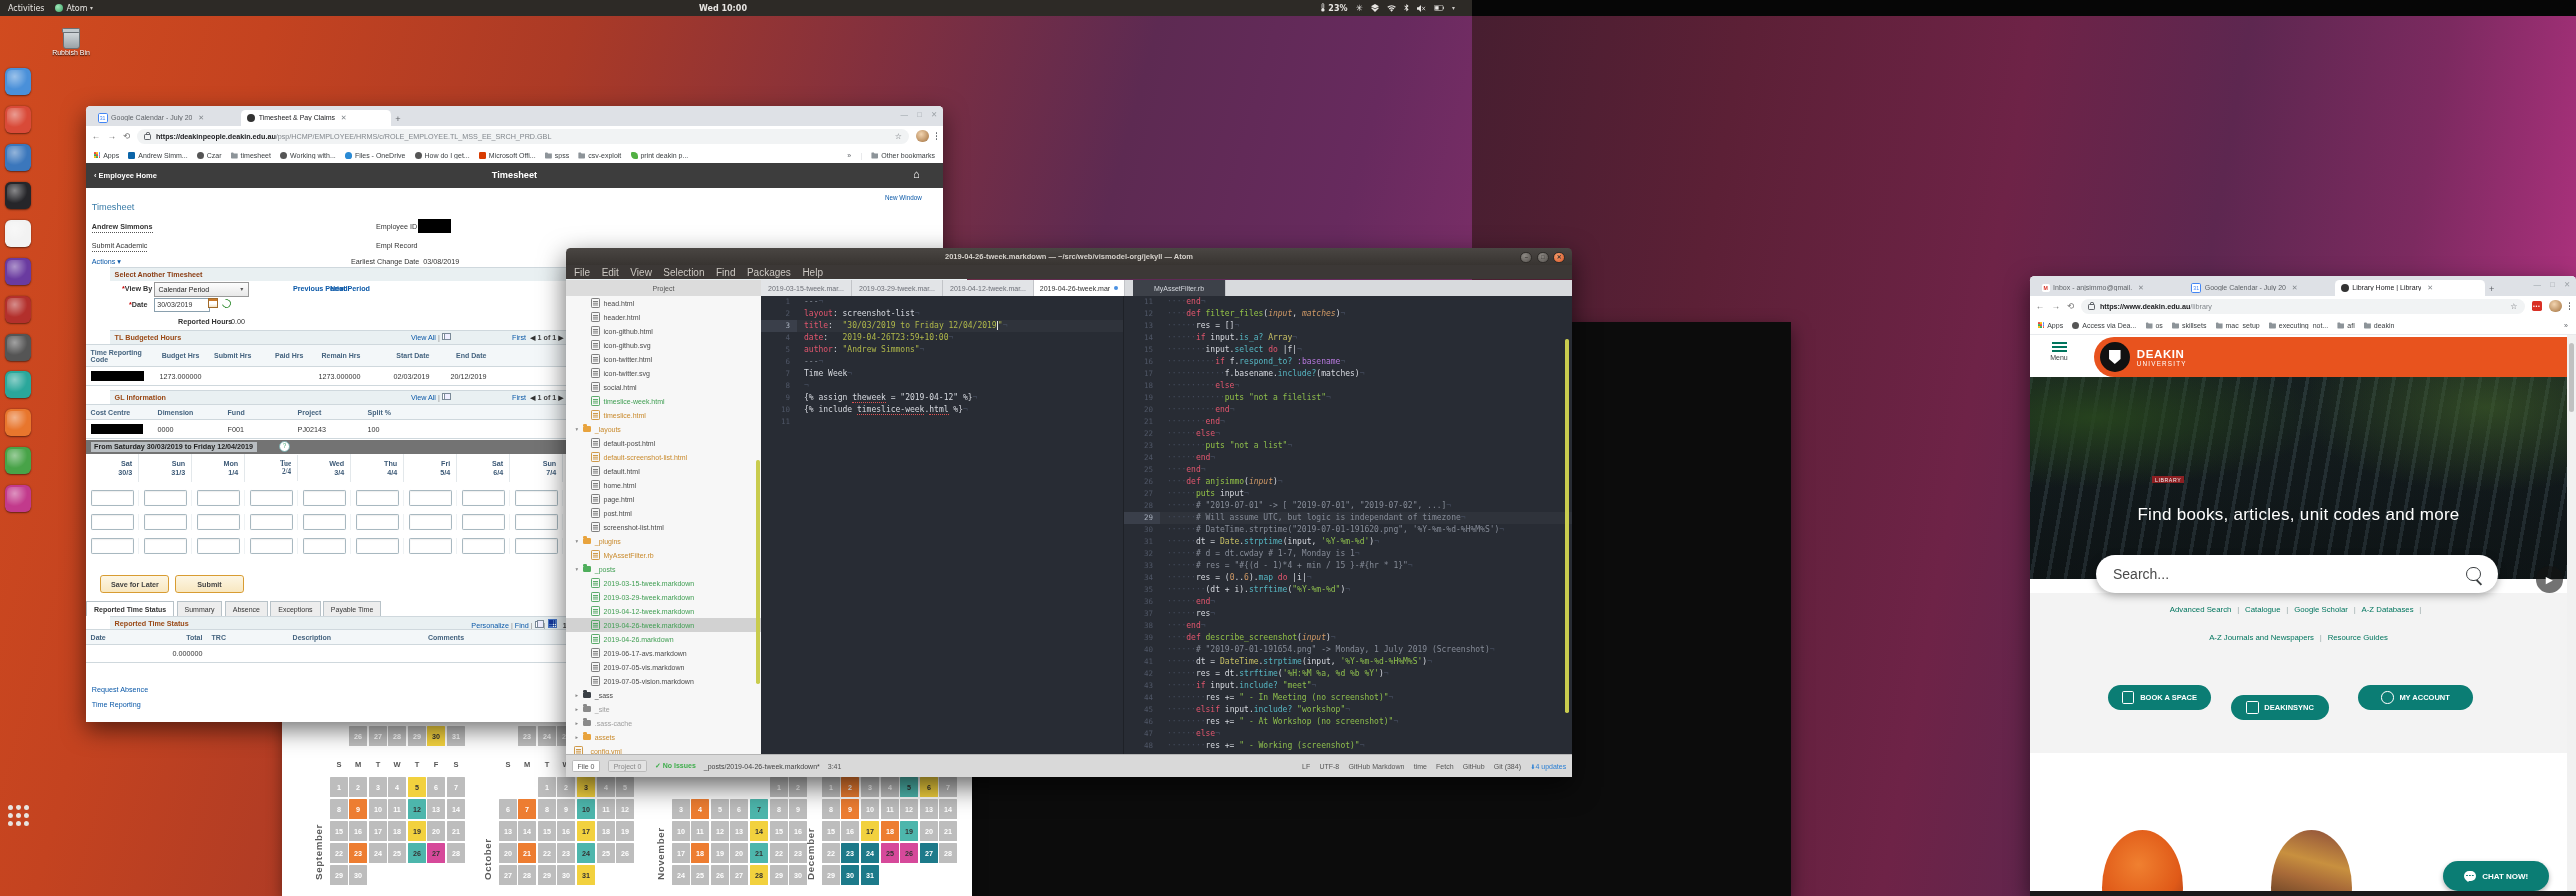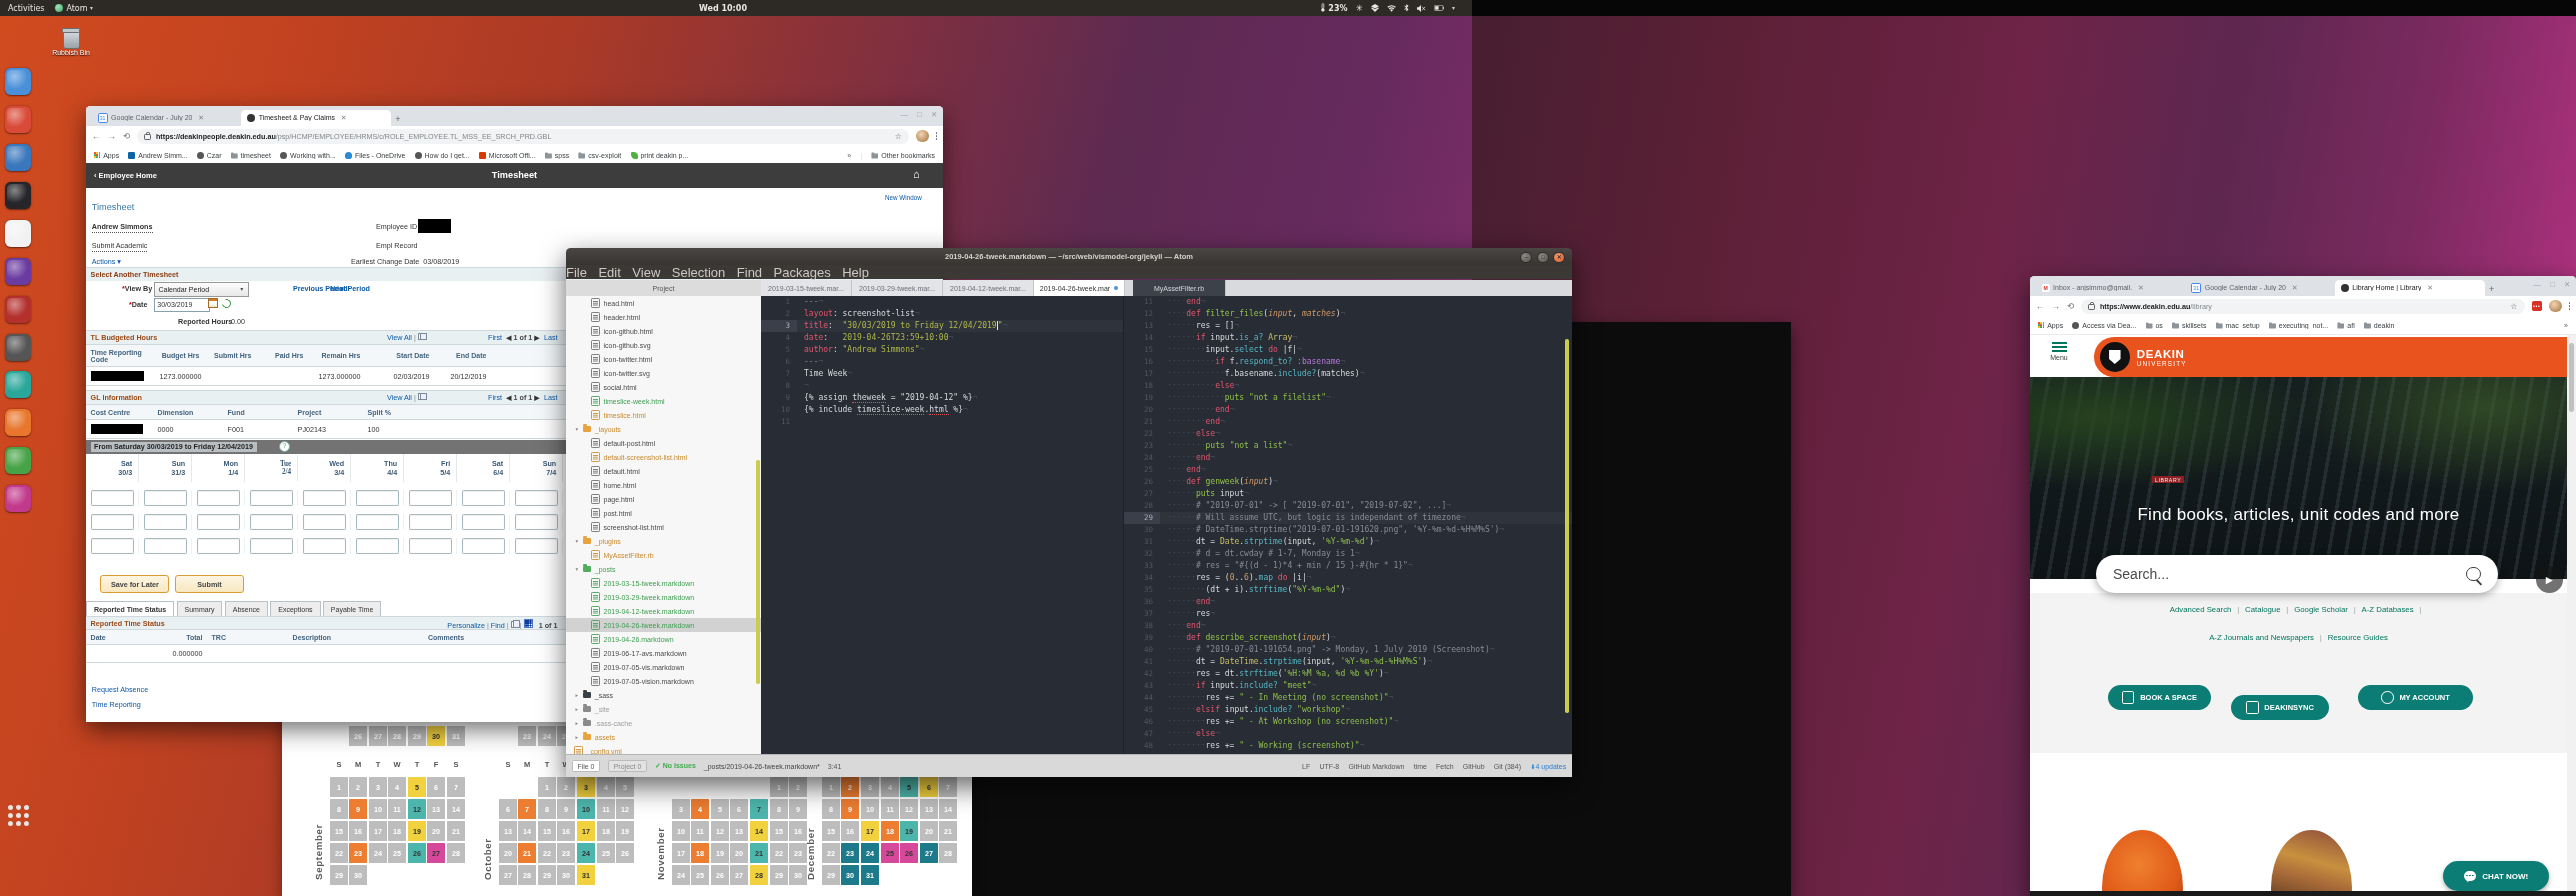--- a/index.html
+++ b/index.html
@@ -65,21 +65,21 @@
   
   #b1{left:86px;top:106px;width:857px;height:616px;background:#fff;}
   #ps-header{left:0;top:57px;width:857px;height:25px;background:#3d3d3d;color:#fff;}
   #ps-header .back{position:absolute;left:8px;top:7.5px;font-size:7.5px;font-weight:bold;}
   #ps-header .title{position:absolute;left:0;right:0;top:7px;text-align:center;font-size:9.2px;font-weight:bold;}
   #ps-header .home{position:absolute;right:23px;top:4.6px;font-size:11.5px;}
   .pslink{color:#0a58a8;}
   .ps{font-size:7.2px;color:#333;}
   .dotted{border-bottom:0.6px dotted #555;padding-bottom:0.6px;font-weight:bold;}
   .redact{background:#000;}
-  .ps-band{background:#e9f0f2;border-top:0.6px solid #cfd8dd;}
+  .ps-band{background:#e9f0f2;border-top:0.6px solid #cfd8dd;margin-left:24px;}
   .ps-sec-title{color:#9a4a17;font-weight:bold;font-size:7.2px;}
   .ps-th{color:#44637f;font-weight:bold;font-size:7px;}
   .ps-select{background:linear-gradient(#fdfdfd,#e8e8e8);border:0.6px solid #999;height:12.6px;display:flex;align-items:center;justify-content:space-between;padding:0 3.5px;font-size:7px;color:#222;}
   .ps-input{background:#fff;border:0.6px solid #8aa0ae;height:11.5px;font-size:7px;padding:0 2.3px;display:flex;align-items:center;}
   .ps-btn{background:linear-gradient(#fdf6e4,#f8e7c0);border:0.6px solid #d89c32;border-radius:2.9px;height:16px;display:flex;align-items:center;justify-content:center;font-size:7.2px;color:#444;font-weight:bold;}
   .cellbox{width:41px;height:14px;background:#fff;border:0.6px solid #a8b8c0;border-radius:1.2px;box-shadow:inset 0 0.6px 1.2px rgba(0,0,0,.12);}
   .pgc{color:#444;font-weight:bold;}
   .ico-popout{display:inline-block;width:5.2px;height:5.2px;border:0.6px solid #7a8a98;position:relative;background:#fff;}
   .ico-popout:before{content:"";position:absolute;left:1.2px;top:-1.7px;width:5.2px;height:5.2px;border:0.6px solid #7a8a98;background:#eef;}
   .ico-grid{display:inline-block;width:7px;height:7px;background:
@@ -90,21 +90,21 @@
   .refresh-ic{display:inline-block;width:7px;height:7px;border:1.2px solid #2d8a2d;border-left-color:transparent;border-radius:50%;transform:rotate(30deg);}
   .subtab{border:0.6px solid #b8c2c8;border-bottom:none;background:#ededed;height:14px;display:flex;align-items:center;padding:0 7px;font-size:7px;color:#333;}
   .subtab.active{background:#fff;font-weight:bold;}
   .ps-grid-hdr{background:#f3f7f9;border-top:0.6px solid #cfd8dd;border-bottom:0.6px solid #cfd8dd;}
 
   
   #atom{left:566px;top:248px;width:1006px;height:529px;border-radius:4.6px 4.6px 0 0;box-shadow:0 9.2px 26.5px rgba(0,0,0,.6);}
   #atom-title{left:0;top:0;width:1006px;height:17px;background:linear-gradient(#4a4643,#383431);border-radius:4.6px 4.6px 0 0;color:#d6d2cc;font-size:7.5px;font-weight:bold;display:flex;align-items:center;justify-content:center;}
   .wbtn{width:9.8px;height:9.8px;border-radius:50%;background:radial-gradient(circle at 35% 30%,#8d8984,#55514d);border:0.6px solid #2e2b28;display:flex;align-items:center;justify-content:center;color:#2e2b28;font-size:5.8px;}
   .wbtn.close{background:radial-gradient(circle at 35% 30%,#f59a6a,#d6582a);}
-  #atom-menu{left:0;top:17px;width:1006px;height:14.4px;background:#3c3836;color:#ccc8c2;font-size:13px;display:flex;align-items:center;gap:11.5px;box-sizing:border-box;}
+  #atom-menu{left:0;top:17px;width:1006px;height:14.4px;background:#3c3836;color:#ccc8c2;font-size:10px;display:flex;align-items:center;gap:11.5px;padding-left:8px;box-sizing:border-box;}
   #atom-body{left:0;top:32px;width:1006px;height:474px;background:#282c34;}
   #tree-head{left:0;top:32px;width:195px;height:16px;background:#dcdcdc;color:#555;font-size:7px;display:flex;align-items:center;justify-content:center;border-bottom:0.6px solid #c2c2c2;}
   #tree{left:0;top:48px;width:195px;height:458px;background:#f7f7f7;overflow:hidden;font-size:7px;}
   .trow{height:14px;display:flex;align-items:center;gap:3.5px;color:#4a4a4a;white-space:nowrap;}
   .trow.sel{background:#d2d2d2;}
   .trow .arr{color:#888;font-size:5.2px;width:5.8px;text-align:center;}
   .ficon{width:7px;height:8px;border:0.6px solid currentColor;border-radius:1.2px;position:relative;opacity:.85;flex:0 0 auto;}
   .ficon:before{content:"";position:absolute;left:1.2px;top:1.7px;right:1.2px;height:0.6px;background:currentColor;box-shadow:0 1.7px 0 currentColor,0 3.5px 0 currentColor;}
   .foldicon{width:8px;height:6.3px;border-radius:1.2px;position:relative;flex:0 0 auto;}
   .foldicon:before{content:"";position:absolute;left:0;top:-1.7px;width:4px;height:1.7px;background:inherit;border-radius:1.2px 1.2px 0 0;}
@@ -1015,21 +1015,21 @@
       <div class="cline"><div class="gut">16</div><div class="codetext"><span class="ws">··········</span><span class="tk-kw">if</span><span class="tk-txt"> f.</span><span class="tk-meth">respond_to?</span><span class="tk-txt"> </span><span class="tk-sym">:basename</span><span class="eol">¬</span></div></div>
       <div class="cline"><div class="gut">17</div><div class="codetext"><span class="ws">············</span><span class="tk-txt">f.basename.</span><span class="tk-meth">include?</span><span class="tk-txt">(matches)</span><span class="eol">¬</span></div></div>
       <div class="cline"><div class="gut">18</div><div class="codetext"><span class="ws">··········</span><span class="tk-kw">else</span><span class="eol">¬</span></div></div>
       <div class="cline"><div class="gut">19</div><div class="codetext"><span class="ws">············</span><span class="tk-fn">puts</span><span class="tk-txt"> </span><span class="tk-str">"not a filelist"</span><span class="eol">¬</span></div></div>
       <div class="cline"><div class="gut">20</div><div class="codetext"><span class="ws">··········</span><span class="tk-kw">end</span><span class="eol">¬</span></div></div>
       <div class="cline"><div class="gut">21</div><div class="codetext"><span class="ws">········</span><span class="tk-kw">end</span><span class="eol">¬</span></div></div>
       <div class="cline"><div class="gut">22</div><div class="codetext"><span class="ws">······</span><span class="tk-kw">else</span><span class="eol">¬</span></div></div>
       <div class="cline"><div class="gut">23</div><div class="codetext"><span class="ws">········</span><span class="tk-fn">puts</span><span class="tk-txt"> </span><span class="tk-str">"not a list"</span><span class="eol">¬</span></div></div>
       <div class="cline"><div class="gut">24</div><div class="codetext"><span class="ws">······</span><span class="tk-kw">end</span><span class="eol">¬</span></div></div>
       <div class="cline"><div class="gut">25</div><div class="codetext"><span class="ws">····</span><span class="tk-kw">end</span><span class="eol">¬</span></div></div>
-      <div class="cline"><div class="gut">26</div><div class="codetext"><span class="ws">····</span><span class="tk-kw">def</span><span class="tk-txt"> </span><span class="tk-fn">genweek</span><span class="tk-txt">(</span><span class="tk-arg">input</span><span class="tk-txt">)</span><span class="eol">¬</span></div></div>
+      <div class="cline"><div class="gut">26</div><div class="codetext"><span class="ws">····</span><span class="tk-kw">def</span><span class="tk-txt"> </span><span class="tk-fn">anjsimmo</span><span class="tk-txt">(</span><span class="tk-arg">input</span><span class="tk-txt">)</span><span class="eol">¬</span></div></div>
       <div class="cline"><div class="gut">27</div><div class="codetext"><span class="ws">······</span><span class="tk-fn">puts</span><span class="tk-txt"> input</span><span class="eol">¬</span></div></div>
       <div class="cline"><div class="gut">28</div><div class="codetext"><span class="ws">······</span><span class="tk-com"># "2019-07-01" -&gt; [ "2019-07-01", "2019-07-02", ...]</span><span class="eol">¬</span></div></div>
       <div class="cline cur"><div class="gut">29</div><div class="codetext"><span class="ws">······</span><span class="tk-com"># Will assume UTC, but logic is independant of timezone</span><span class="eol">¬</span></div></div>
       <div class="cline"><div class="gut">30</div><div class="codetext"><span class="ws">······</span><span class="tk-com"># DateTime.strptime("2019-07-01-191620.png", '%Y-%m-%d-%H%M%S')</span><span class="eol">¬</span></div></div>
       <div class="cline"><div class="gut">31</div><div class="codetext"><span class="ws">······</span><span class="tk-txt">dt = </span><span class="tk-cls">Date</span><span class="tk-txt">.</span><span class="tk-meth">strptime</span><span class="tk-txt">(input, </span><span class="tk-str">'%Y-%m-%d'</span><span class="tk-txt">)</span><span class="eol">¬</span></div></div>
       <div class="cline"><div class="gut">32</div><div class="codetext"><span class="ws">······</span><span class="tk-com"># d = dt.cwday # 1-7, Monday is 1</span><span class="eol">¬</span></div></div>
       <div class="cline"><div class="gut">33</div><div class="codetext"><span class="ws">······</span><span class="tk-com"># res = "#{(d - 1)*4 + min / 15 }-#{hr * 1}"</span><span class="eol">¬</span></div></div>
       <div class="cline"><div class="gut">34</div><div class="codetext"><span class="ws">······</span><span class="tk-txt">res = (</span><span class="tk-num">0</span><span class="tk-txt">..</span><span class="tk-num">6</span><span class="tk-txt">).</span><span class="tk-meth">map</span><span class="tk-txt"> </span><span class="tk-kw">do</span><span class="tk-txt"> |i|</span><span class="eol">¬</span></div></div>
       <div class="cline"><div class="gut">35</div><div class="codetext"><span class="ws">········</span><span class="tk-txt">(dt + i).</span><span class="tk-meth">strftime</span><span class="tk-txt">(</span><span class="tk-str">"%Y-%m-%d"</span><span class="tk-txt">)</span><span class="eol">¬</span></div></div>
       <div class="cline"><div class="gut">36</div><div class="codetext"><span class="ws">······</span><span class="tk-kw">end</span><span class="eol">¬</span></div></div>

